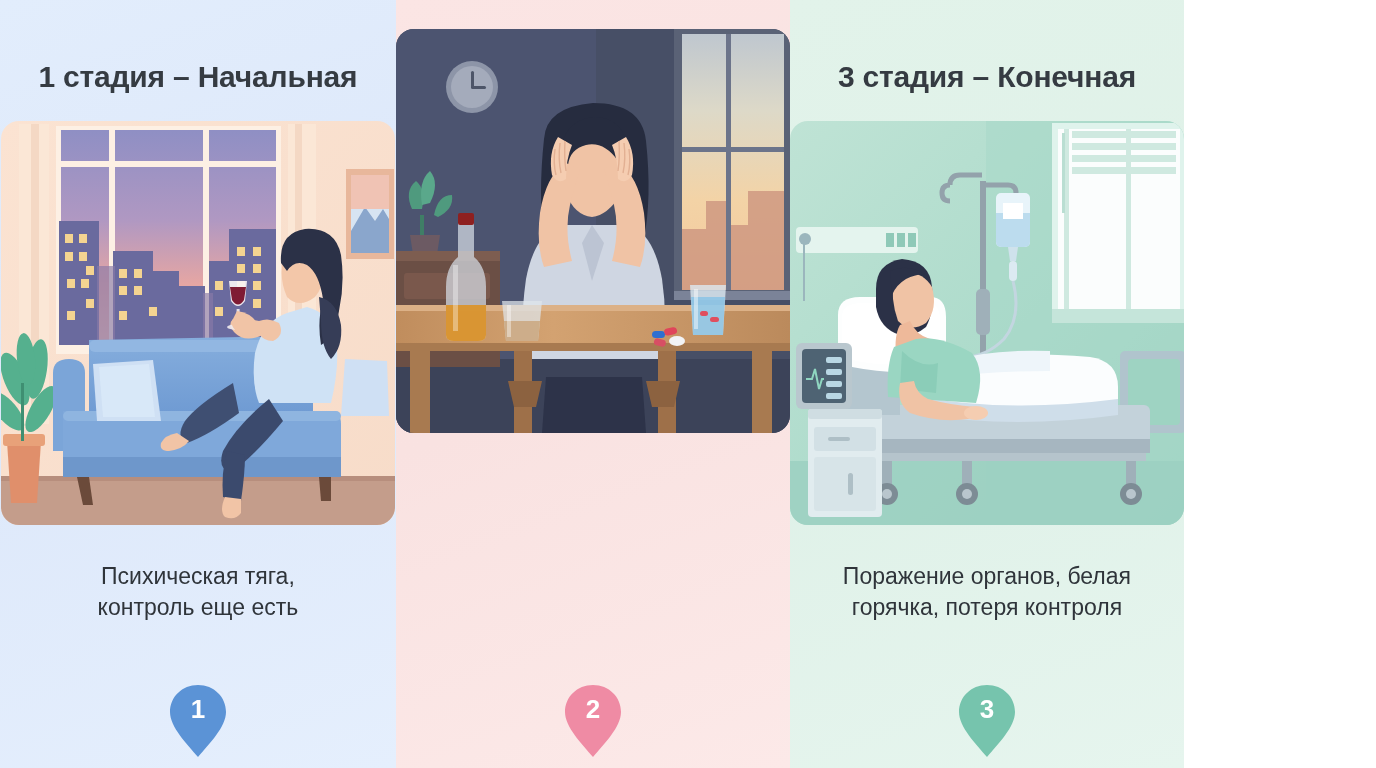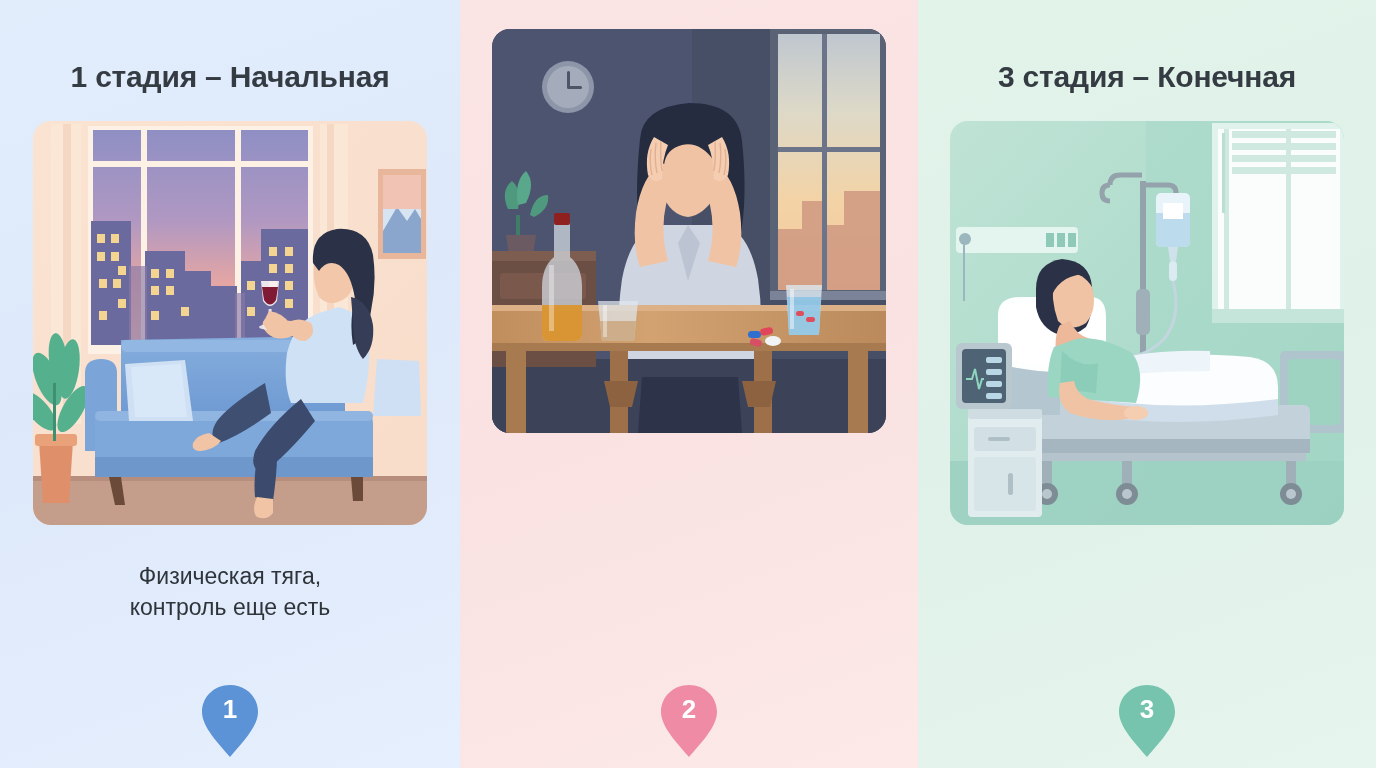--- a/index.html
+++ b/index.html
@@ -3,21 +3,21 @@
 <meta charset="utf-8">
 <style>
   * { box-sizing: border-box; margin: 0; padding: 0; }
   html, body {
     width: 1376px; height: 768px;
     font-family: "Liberation Sans", sans-serif;
     overflow: hidden;
     background: #ffffff;
   }
   .infographic {
-    width: 1376px; height: 768px;
+    width: 1184px; height: 768px;
     display: flex;
     position: relative;
   }
   .panel {
     position: relative;
     display: flex;
     flex-direction: column;
     align-items: center;
     height: 768px;
   }
@@ -212,21 +212,21 @@
         <path d="M224 376 Q218 390 224 396 Q234 400 240 392 L240 378 Z" fill="#f1c4a6"></path>
 
         <path d="M228 160 L246 160 L244 180 Q237 190 230 180 Z" fill="#f7f2f4" opacity="0.92"></path>
         <path d="M229 166 L245 166 L243 179 Q237 188 231 179 Z" fill="#7f1b34"></path>
         <rect x="235.6" y="188" width="3" height="16" fill="#f0eaee" opacity="0.92"></rect>
         <ellipse cx="237" cy="206" rx="11" ry="3" fill="#f0eaee" opacity="0.92"></ellipse>
         <path d="M236 190 Q250 192 256 202 Q260 214 248 216 Q234 214 230 202 Z" fill="#f1c4a6"></path>
       </svg>
     </div>
 
-    <p class="caption">Физическая тяга,
+    <p class="caption">Психическая тяга,
 контроль еще есть</p>
 
     <div class="pin">
       <svg viewBox="0 0 62 78">
         <path d="M31 3 C15 3 3 15 3 30 C3 45 20 62 31 75 C42 62 59 45 59 30 C59 15 47 3 31 3 Z" fill="#5b93d6"></path>
       </svg>
       <span class="pin-num">1</span>
     </div>
   </section>
 
@@ -448,20 +448,22 @@
 
         <rect x="18" y="288" width="74" height="108" rx="4" fill="#e1ecef"></rect>
         <rect x="18" y="288" width="74" height="10" rx="3" fill="#cfdde2"></rect>
         <rect x="24" y="306" width="62" height="24" rx="3" fill="#d2e0e5"></rect>
         <rect x="38" y="316" width="22" height="4" rx="2" fill="#aebfc6"></rect>
         <rect x="24" y="336" width="62" height="54" rx="3" fill="#d7e4e8"></rect>
         <rect x="58" y="352" width="5" height="22" rx="2.5" fill="#aebfc6"></rect>
       </svg>
     </div>
 
+    <p class="caption">Поражение органов, белая
+горячка, потеря контроля</p>
 
     <div class="pin">
       <svg viewBox="0 0 62 78">
         <path d="M31 3 C15 3 3 15 3 30 C3 45 20 62 31 75 C42 62 59 45 59 30 C59 15 47 3 31 3 Z" fill="#76c4ad"></path>
       </svg>
       <span class="pin-num">3</span>
     </div>
   </section>
 
 </div>

